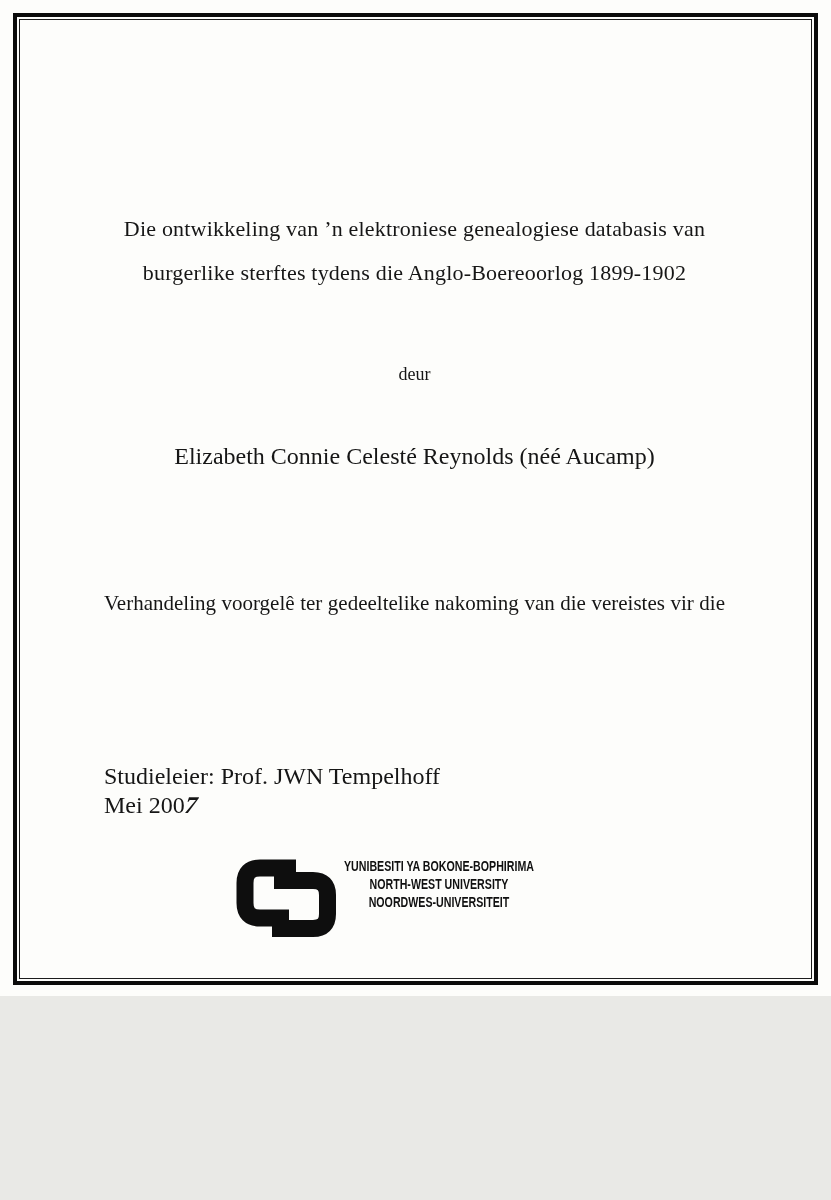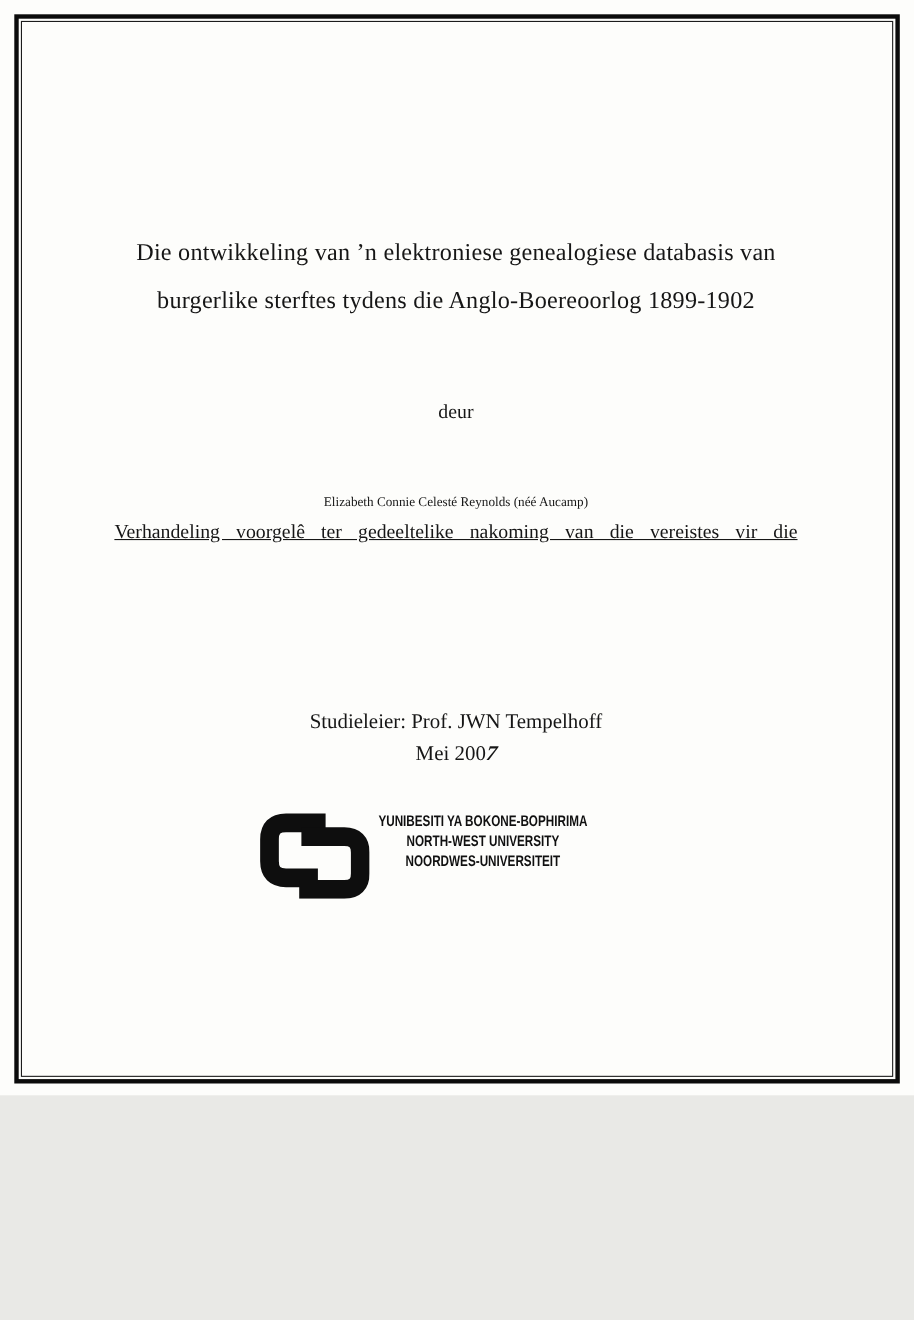--- a/index.html
+++ b/index.html
@@ -42,41 +42,41 @@
   }
   .byline {
     margin-top: 66px;
     text-align: center;
     font-size: 18px;
     line-height: 27px;
   }
   .author {
     margin-top: 54px;
     text-align: center;
-    font-size: 12px;
+    font-size: 24px;
     line-height: 29px;
   }
   .statement {
-    font-size: 18px;
+    margin-top: 120px;
+    font-size: 21px;
     line-height: 25px;
     text-align: left;
-    text-decoration: underline;
   }
   .statement .justified {
     text-align: justify;
     text-align-last: justify;
   }
   .statement .italic {
     font-style: italic;
   }
   .supervisor-block {
     margin-top: 146px;
-    font-size: 19px;
+    font-size: 24px;
     line-height: 29px;
-    text-align: center;
+    text-align: left;
   }
   .digit-seven {
     display: inline-block;
     transform: skewX(-18deg);
     font-weight: bold;
   }
   .logo-row {
     margin-top: 37px;
     display: flex;
     justify-content: center;

